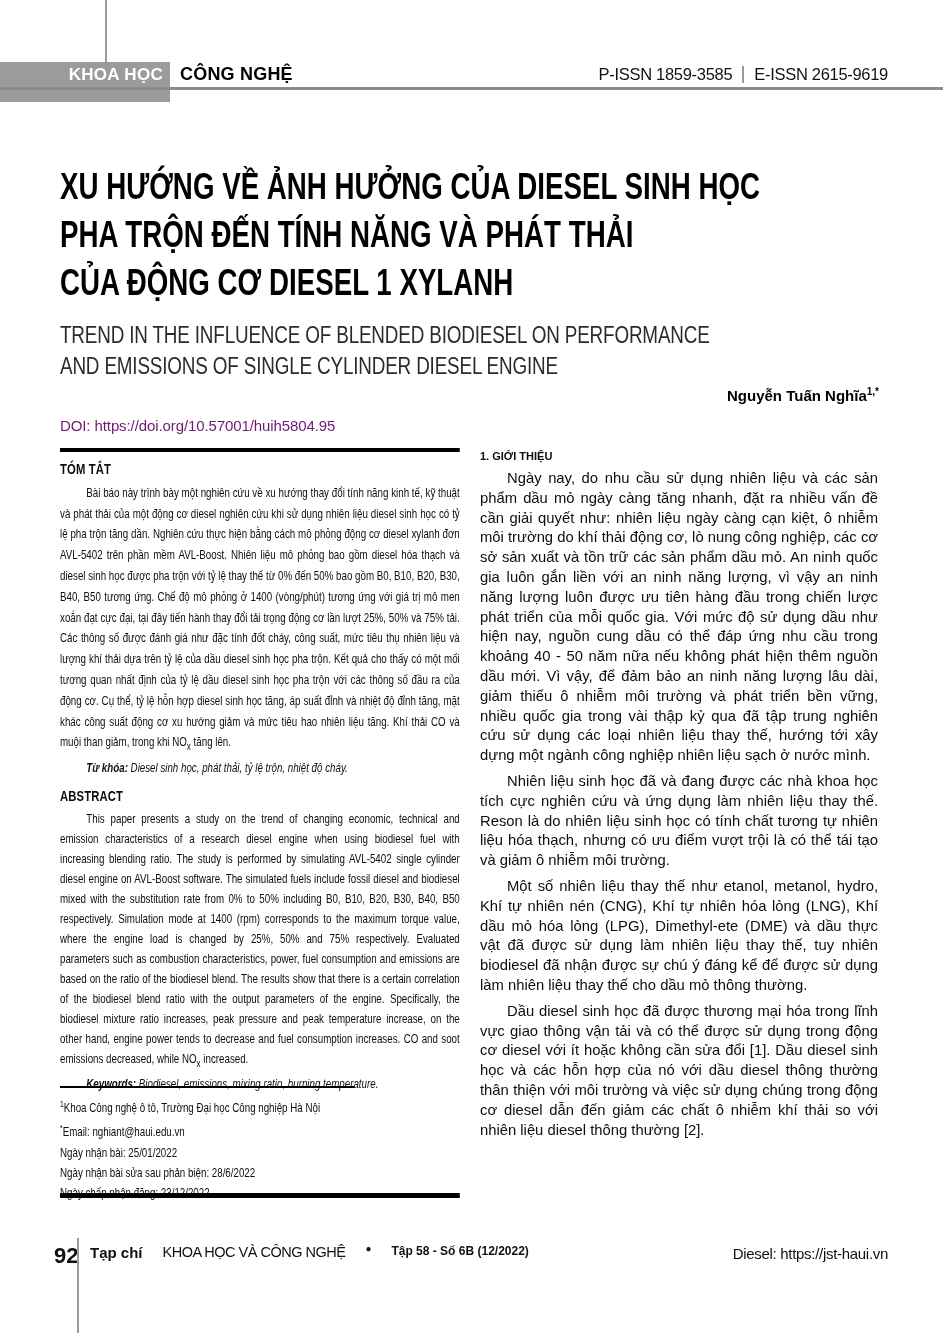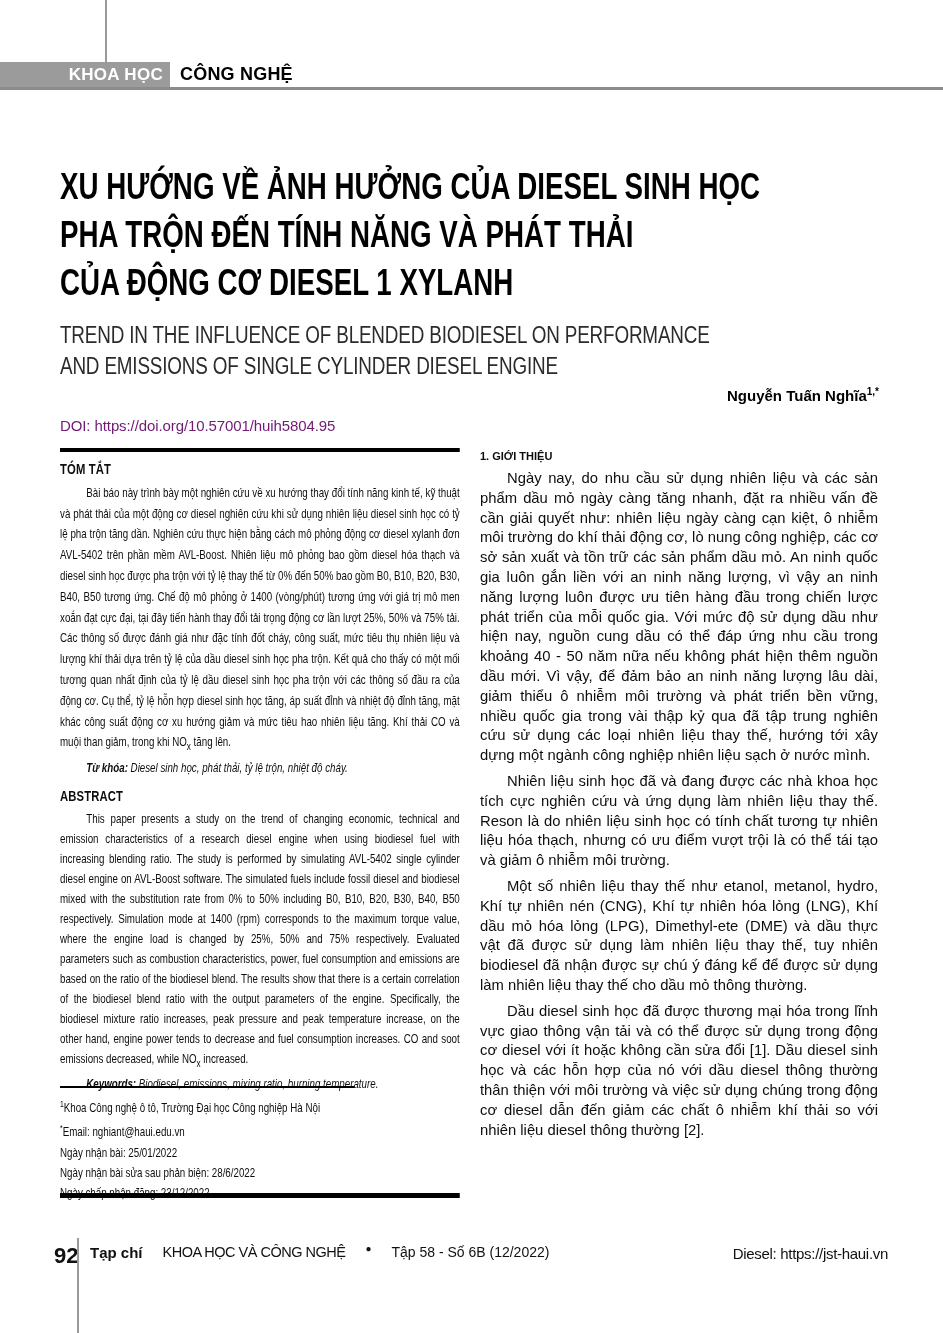--- a/index.html
+++ b/index.html
@@ -6,21 +6,21 @@
   .page {
     position:relative; width:943px; height:1333px; margin:0 auto;
     background:#ffffff; overflow:hidden;
     font-family:"Liberation Sans", sans-serif; color:#111;
   }
 
   
   .top-vline { position:absolute; left:105px; top:0; width:2px; height:62px; background:#9a9a9a; }
   .band { position:absolute; left:0; top:62px; width:943px; height:25px; }
   .band-label {
-    position:absolute; left:0; top:0; width:170px; height:27px; background:#9b9b9b;
+    position:absolute; left:0; top:0; width:170px; height:40px; background:#9b9b9b;
     color:#ffffff; font-weight:bold; font-size:17px; line-height:25px;
     text-align:right; padding-right:7px; box-sizing:border-box; letter-spacing:0.3px;padding-left:9px;
   }
   .band-label2 {
     position:absolute; left:180px; top:0; height:25px; line-height:25px;
     font-weight:bold; font-size:18px; color:#000; letter-spacing:0.2px;
   }
   .band-issn {
     position:absolute; right:55px; top:0; height:25px;
     display:flex; align-items:center; gap:10px;
@@ -71,32 +71,37 @@
   
   .footer-vline { position:absolute; left:77px; top:1238px; width:2px; height:95px; background:#9a9a9a; }
   .page-num { position:absolute; left:54px; top:1243px; font-weight:bold; font-size:22px; }
   .footer-left {
     position:absolute; left:90px; top:1244px; display:flex; align-items:flex-start; gap:20px;
     font-size:15px; white-space:nowrap;
   }
   .fj-prefix { font-weight:bold; }
   .fj-name { letter-spacing:-0.5px; font-size:14.5px; }
   .fj-bullet { font-size:10px; position:relative; top:-1px; }
-  .fj-issue { font-weight:normal; font-size:14px; }
+  .fj-issue { font-weight:bold; font-size:12px; }
   .footer-right { position:absolute; right:55px; top:1245px; font-size:15px; letter-spacing:-0.3px; }
 </style>
 </head>
 <body>
 
 <div class="page">
 
   <div class="top-vline"></div>
   <div class="band">
     <div class="band-label">KHOA HỌC</div>
     <div class="band-label2">CÔNG NGHỆ</div>
+    <div class="band-issn">
+      <span>P-ISSN 1859-3585</span>
+      <span class="issn-sep"></span>
+      <span>E-ISSN 2615-9619</span>
+    </div>
   </div>
   <div class="band-hline"></div>
 
   <div class="title">
     <div>XU HƯỚNG VỀ ẢNH HƯỞNG CỦA DIESEL SINH HỌC</div>
     <div>PHA TRỘN ĐẾN TÍNH NĂNG VÀ PHÁT THẢI</div>
     <div>CỦA ĐỘNG CƠ DIESEL 1 XYLANH</div>
   </div>
   <div class="subtitle">
     <div>TREND IN THE INFLUENCE OF BLENDED BIODIESEL ON PERFORMANCE</div>

